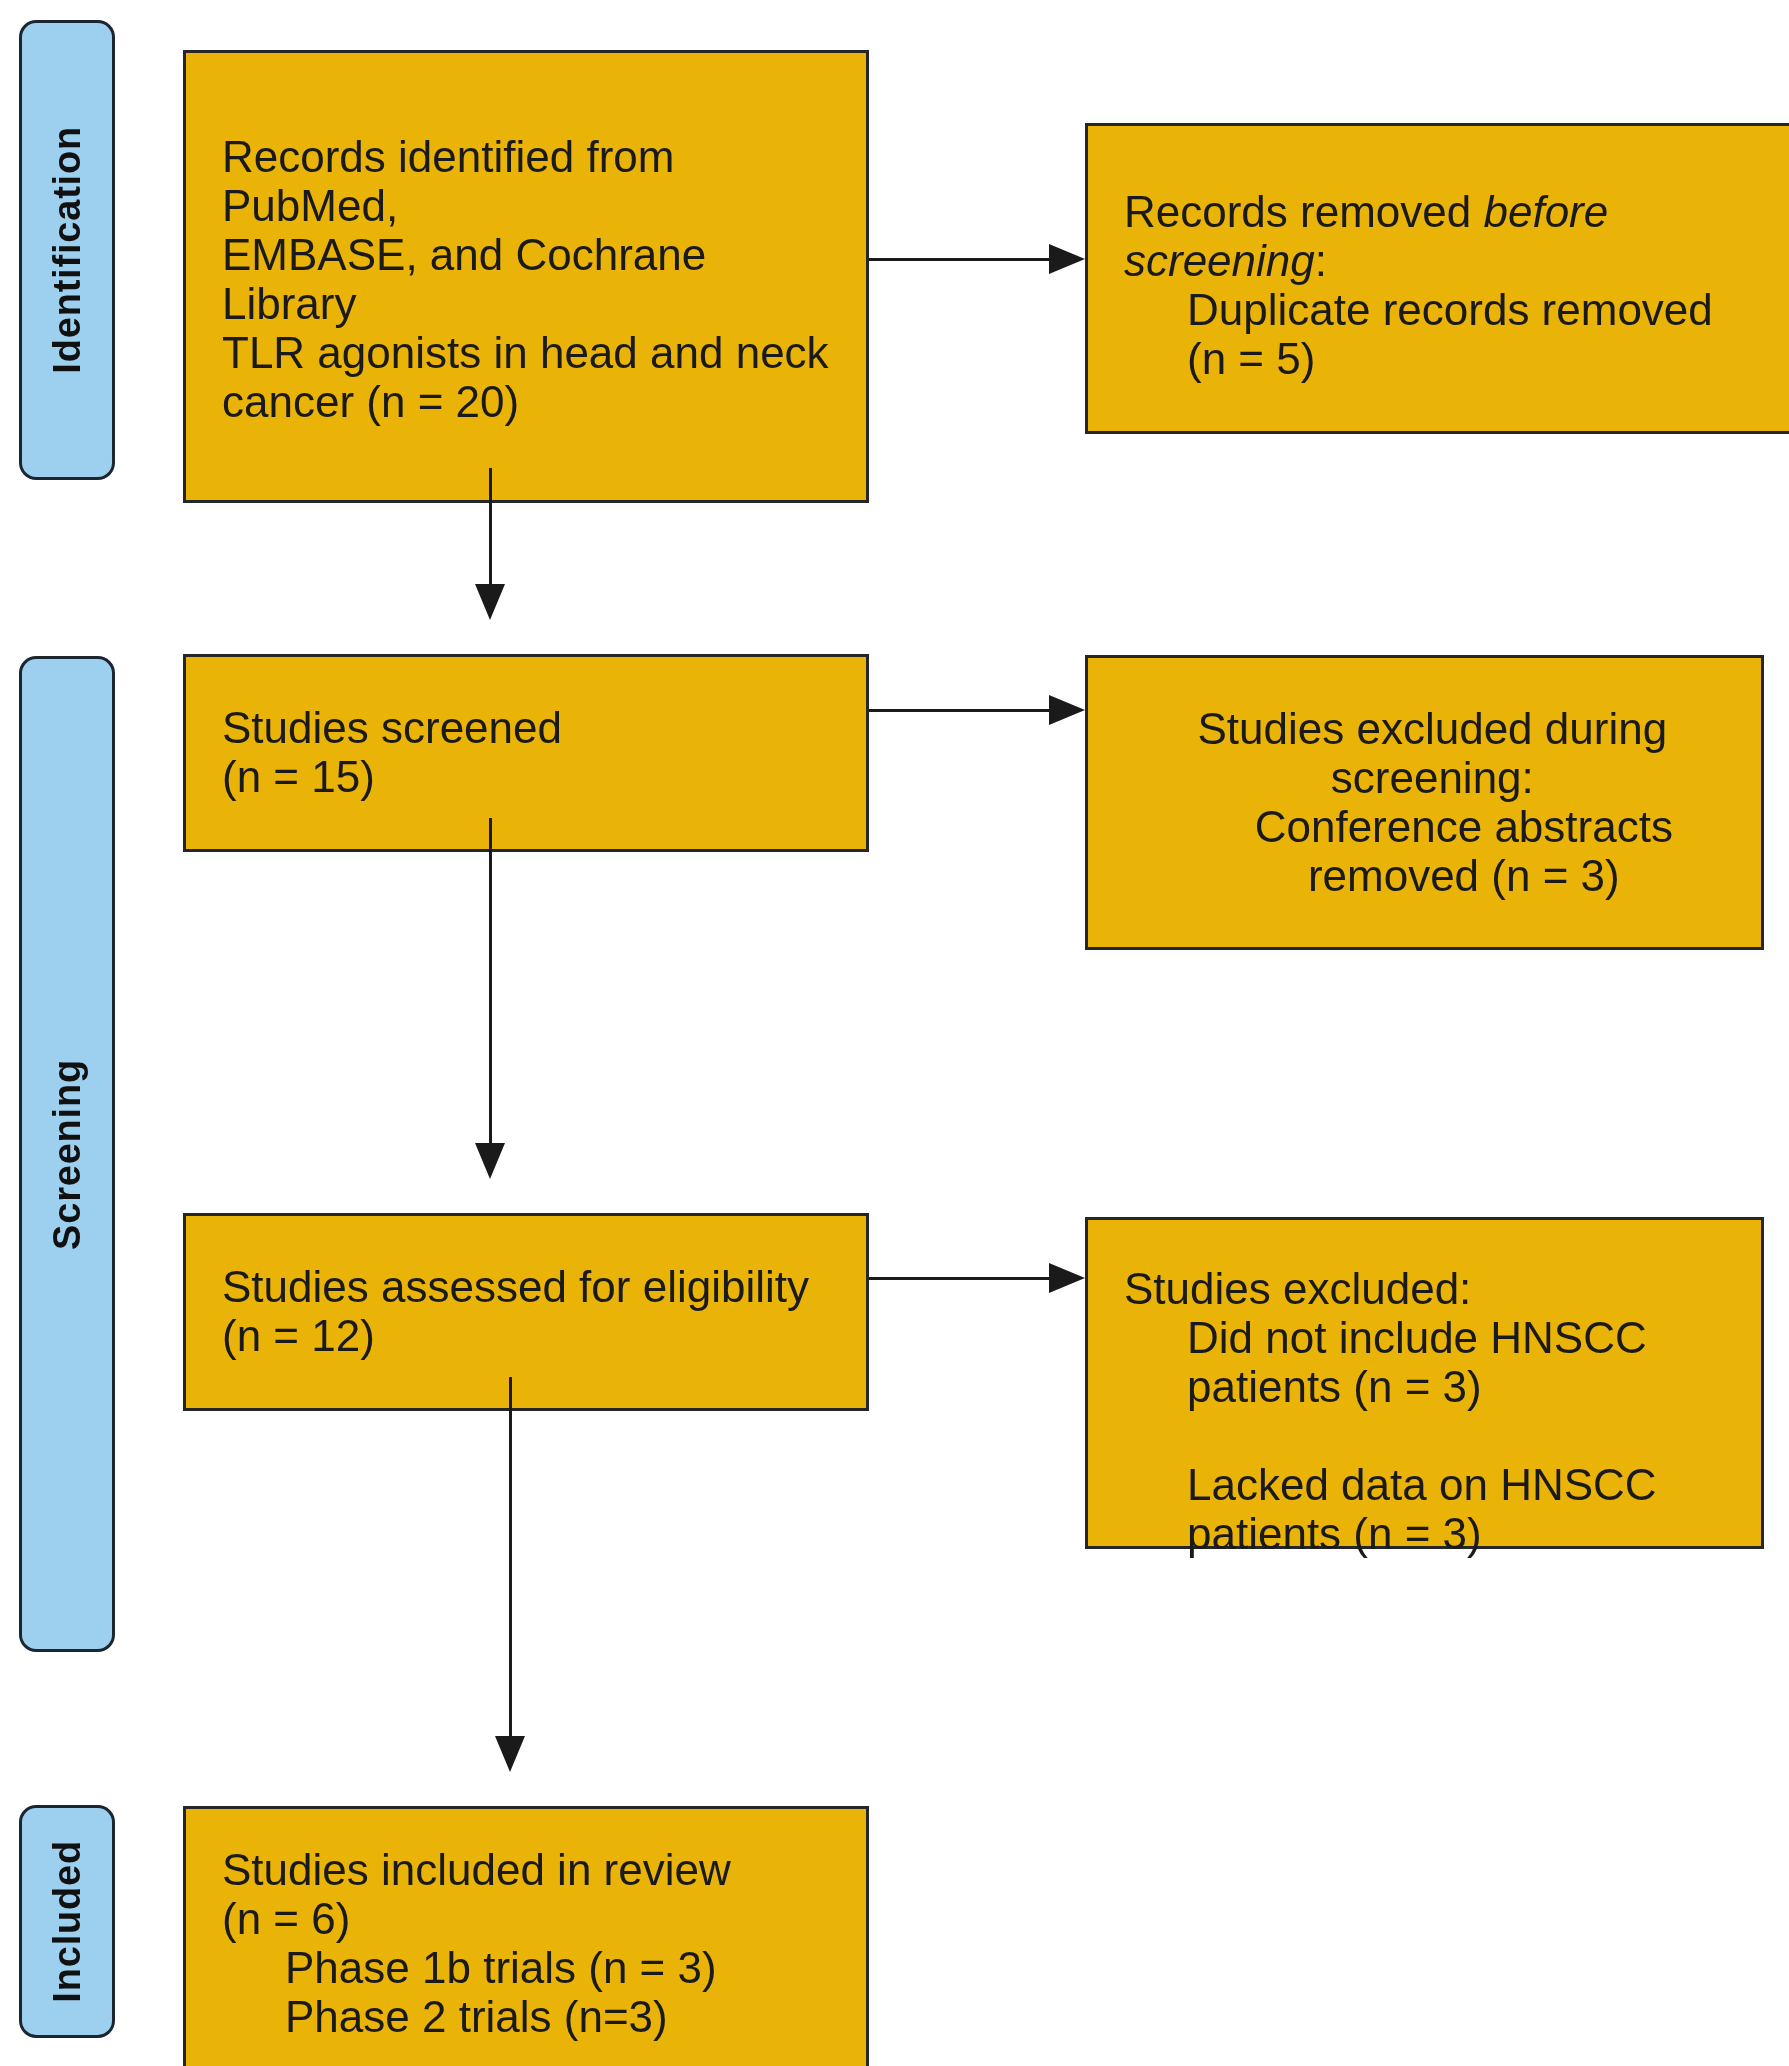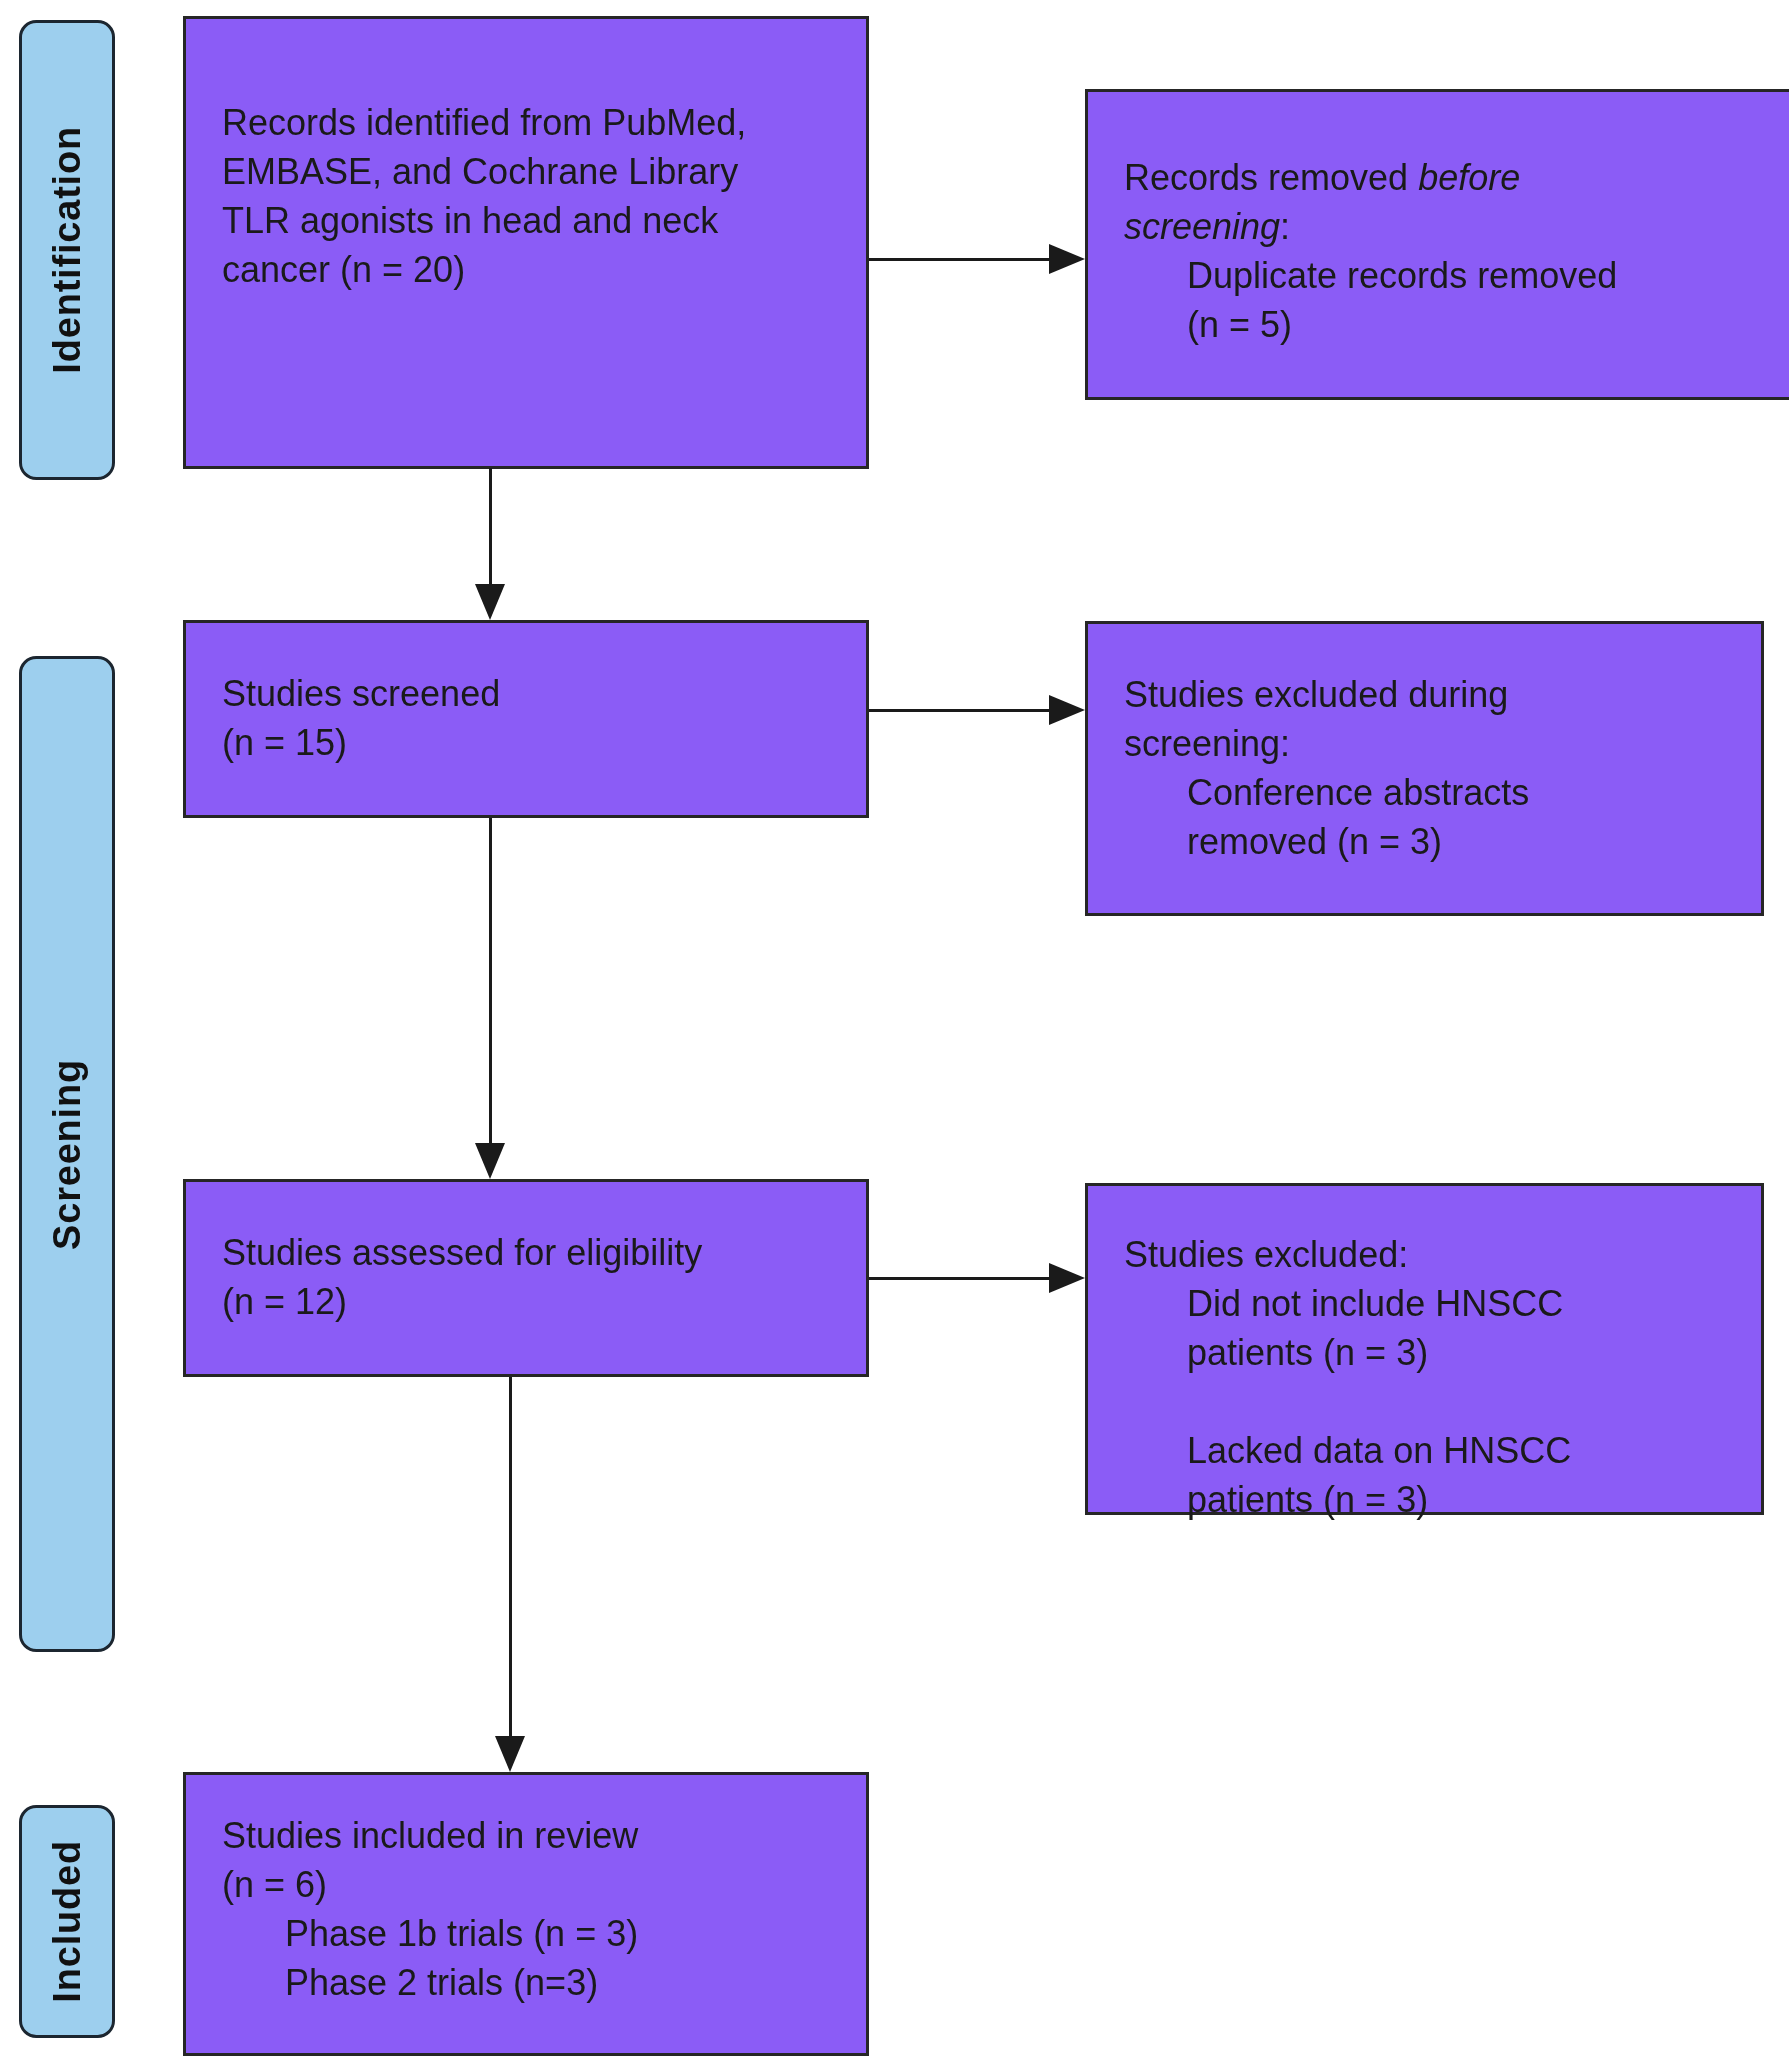--- a/index.html
+++ b/index.html
@@ -28,25 +28,26 @@
     transform: rotate(180deg);
     font-weight: bold;
     font-size: 38px;
     letter-spacing: 0.8px;
     color: #111;
     white-space: nowrap;
   }
   
   .fbox {
     position: absolute;
-    background: #8b5cf6;
+    background: #eab308;
     border: 3.1px solid #262626;
     box-sizing: border-box;
-    font-size: 36px;
+    font-size: 44px;
     line-height: 49px;
+    margin-top: 34px;
   }
   .line { min-height: 49px; white-space: pre-wrap; }
   .indent { padding-left: 63px; }
   .it { font-style: italic; }
   
   .vline, .hline { position: absolute; background: #1a1a1a; }
   .head-down {
     position: absolute; width: 0; height: 0;
     border-left: 15.7px solid transparent;
     border-right: 15.7px solid transparent;
@@ -86,21 +87,21 @@
     <div class="line"><span class="it">screening</span><span>:</span></div>
     <div class="line indent">Duplicate records removed</div>
     <div class="line indent">(n = 5)</div>
   </div>
 
   <div class="fbox" style="left:183px; top:620px; width:686px; height:198px; padding:46px 28px 10px 36px;">
     <div class="line">Studies screened</div>
     <div class="line">(n = 15)</div>
   </div>
 
-  <div class="fbox" style="left:1085px; top:621px; width:679px; height:295px; padding:46px 20.4px 0 36px;">
+  <div class="fbox" style="left:1085px; top:621px; width:679px; height:295px; padding:46px 20.4px 0 36px;text-align:center;">
     <div class="line">Studies excluded during</div>
     <div class="line">screening:</div>
     <div class="line indent">Conference abstracts</div>
     <div class="line indent">removed (n = 3)</div>
   </div>
 
   <div class="fbox" style="left:183px; top:1179px; width:686px; height:198px; padding:46px 28px 0 36px;">
     <div class="line">Studies assessed for eligibility</div>
     <div class="line">(n = 12)</div>
   </div>

